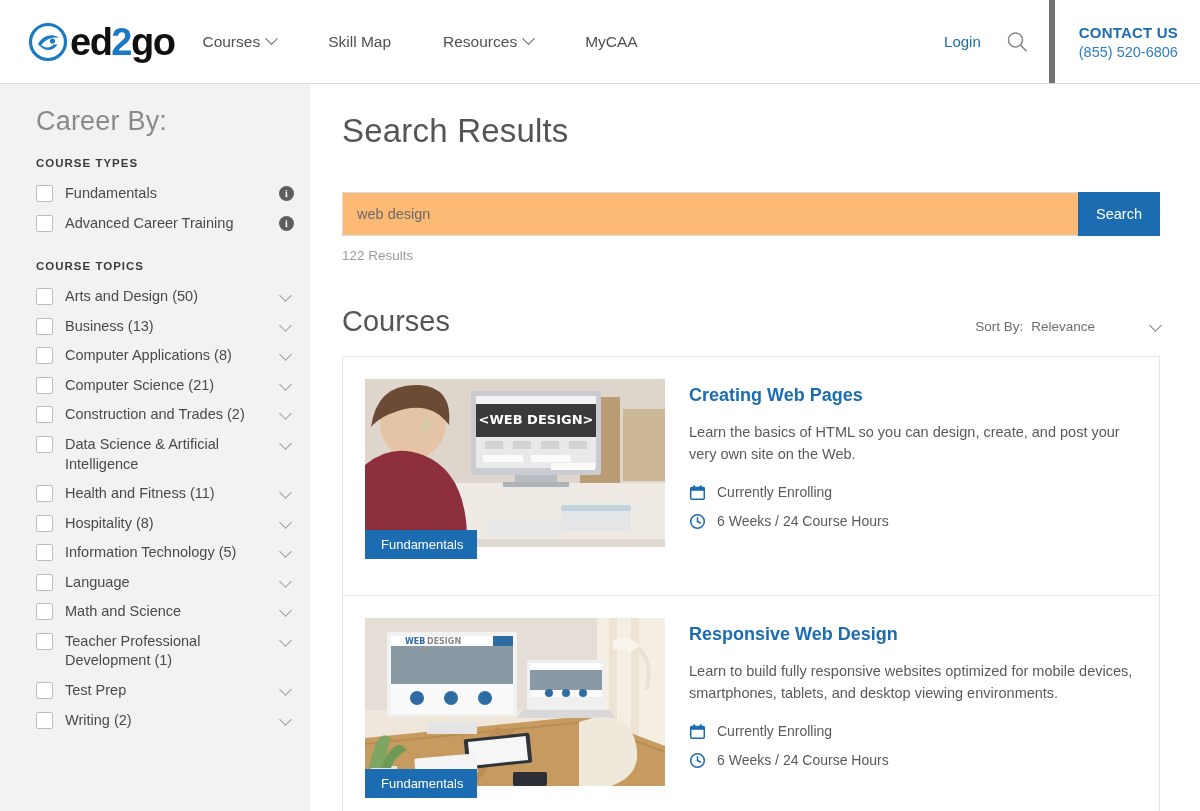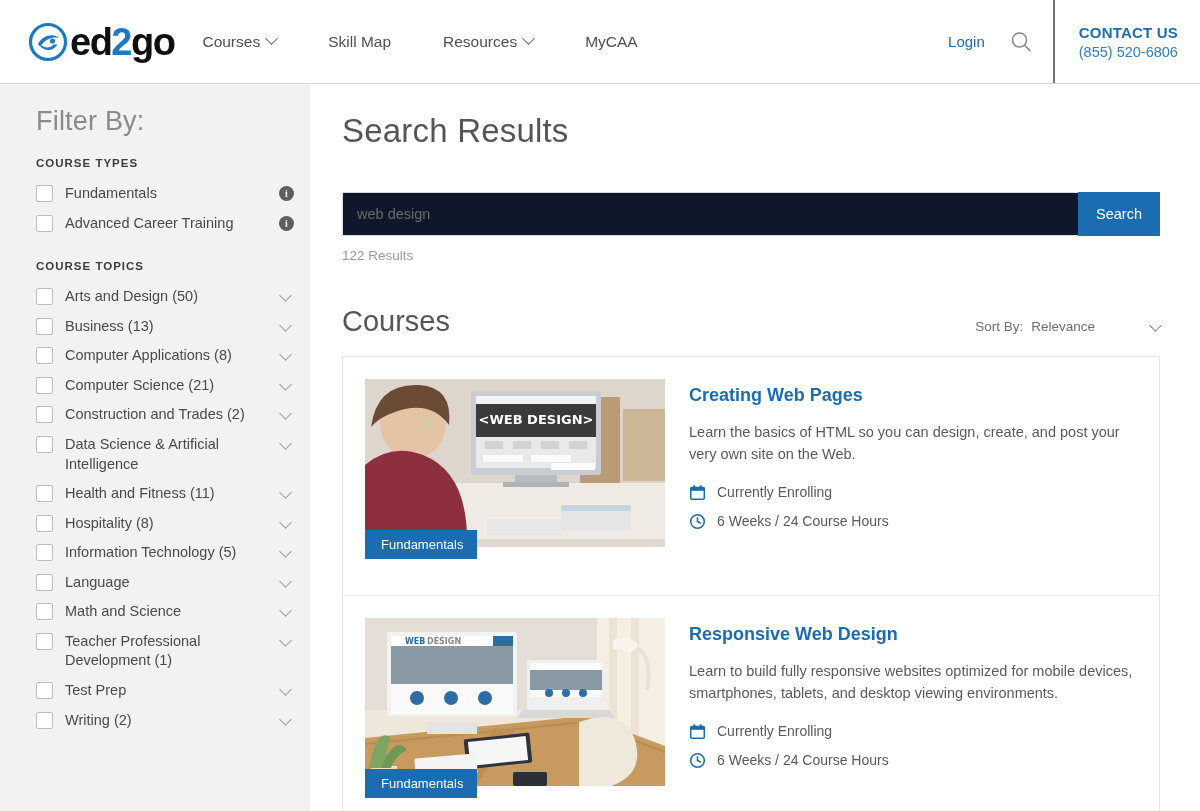--- a/index.html
+++ b/index.html
@@ -76,21 +76,21 @@
     cursor: pointer;
     padding: 6px 10px;
   }
   .search-icon-btn {
     margin: 0 20px 0 14px;
     cursor: pointer;
     display: flex;
     align-items: center;
   }
   .contact-box {
-    border-left: 2px solid #737373;
+    border-left: 6px solid #737373;
     height: 100%;
     padding: 0 22px 0 24px;
     display: flex;
     flex-direction: column;
     justify-content: center;
     align-items: flex-start;
     cursor: pointer;
   }
   .contact-title {
     font-size: 15px;
@@ -189,21 +189,21 @@
     font-weight: 300;
     color: #555555;
     margin: 8px 0 42px 0;
     letter-spacing: .2px;
   }
   .search-row { display: flex; height: 44px; }
   .search-input {
     flex: 1;
     border: 1px solid #dcdcdc;
     border-right: none;
-    background: #0f172a;
+    background: #fdba74;
     font-size: 14.5px;
     color: #6a6a6a;
     padding: 0 14px;
     font-family: "Liberation Sans", sans-serif;
     outline: none;
   }
   .search-btn {
     width: 82px;
     flex: none;
     background: #1b6cb0;
@@ -347,21 +347,21 @@
     <div class="contact-box">
       <div class="contact-title">CONTACT US</div>
       <div class="contact-phone">(855) 520-6806</div>
     </div>
   </div>
 </div>
 
 <div class="page">
 
   <aside class="sidebar">
-    <h2 class="filter-title">Filter By:</h2>
+    <h2 class="filter-title">Career By:</h2>
 
     <div class="group-label">COURSE TYPES</div>
 
     <div class="filter-row">
       <span class="cbox"></span>
       <span class="filter-label">Fundamentals</span>
       <span class="info-icon">i</span>
     </div>
     <div class="filter-row">
       <span class="cbox"></span>

